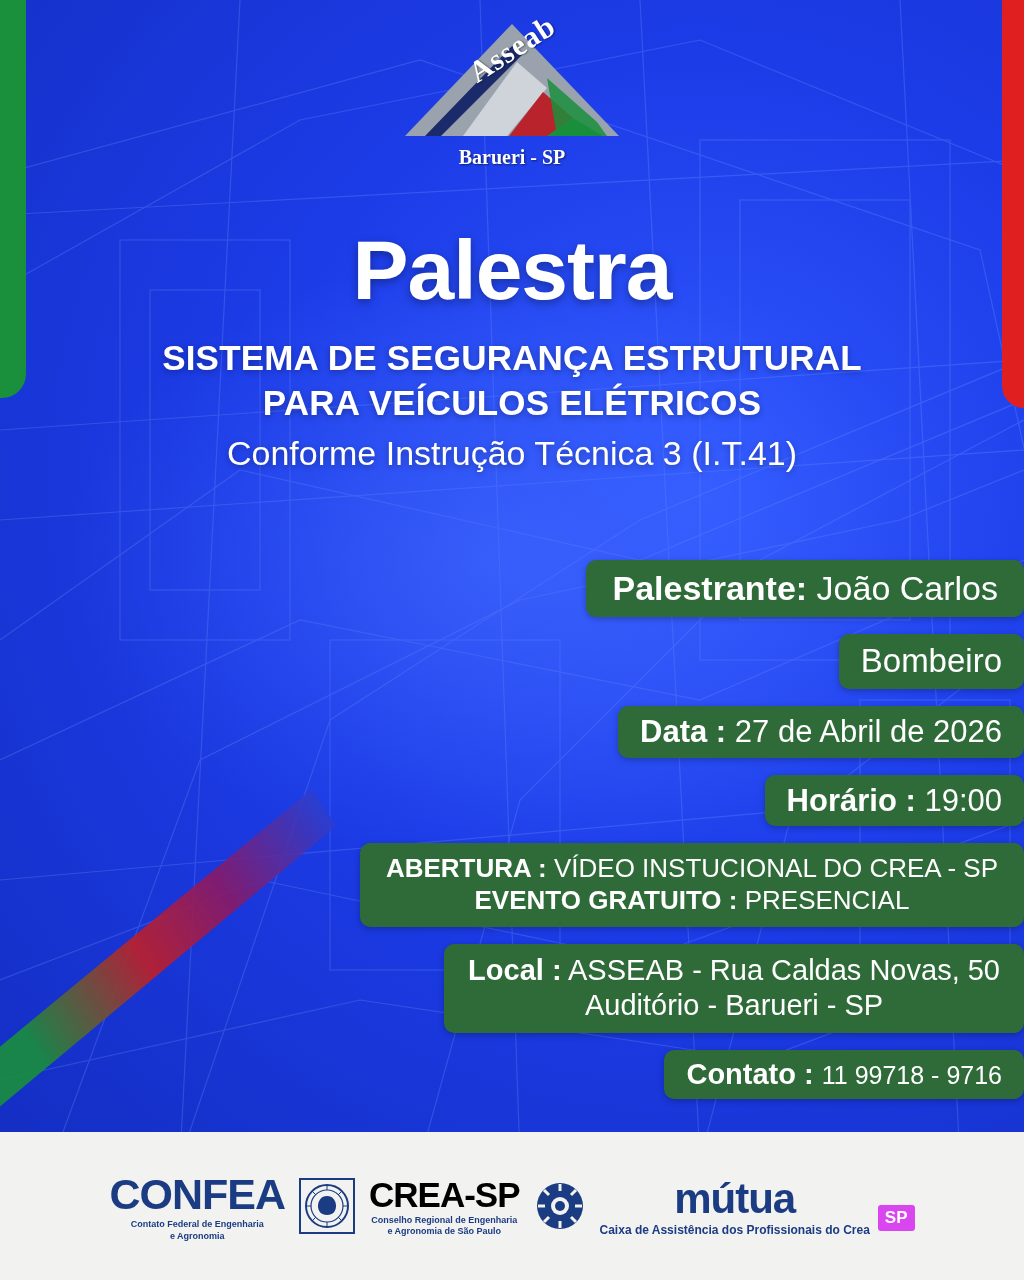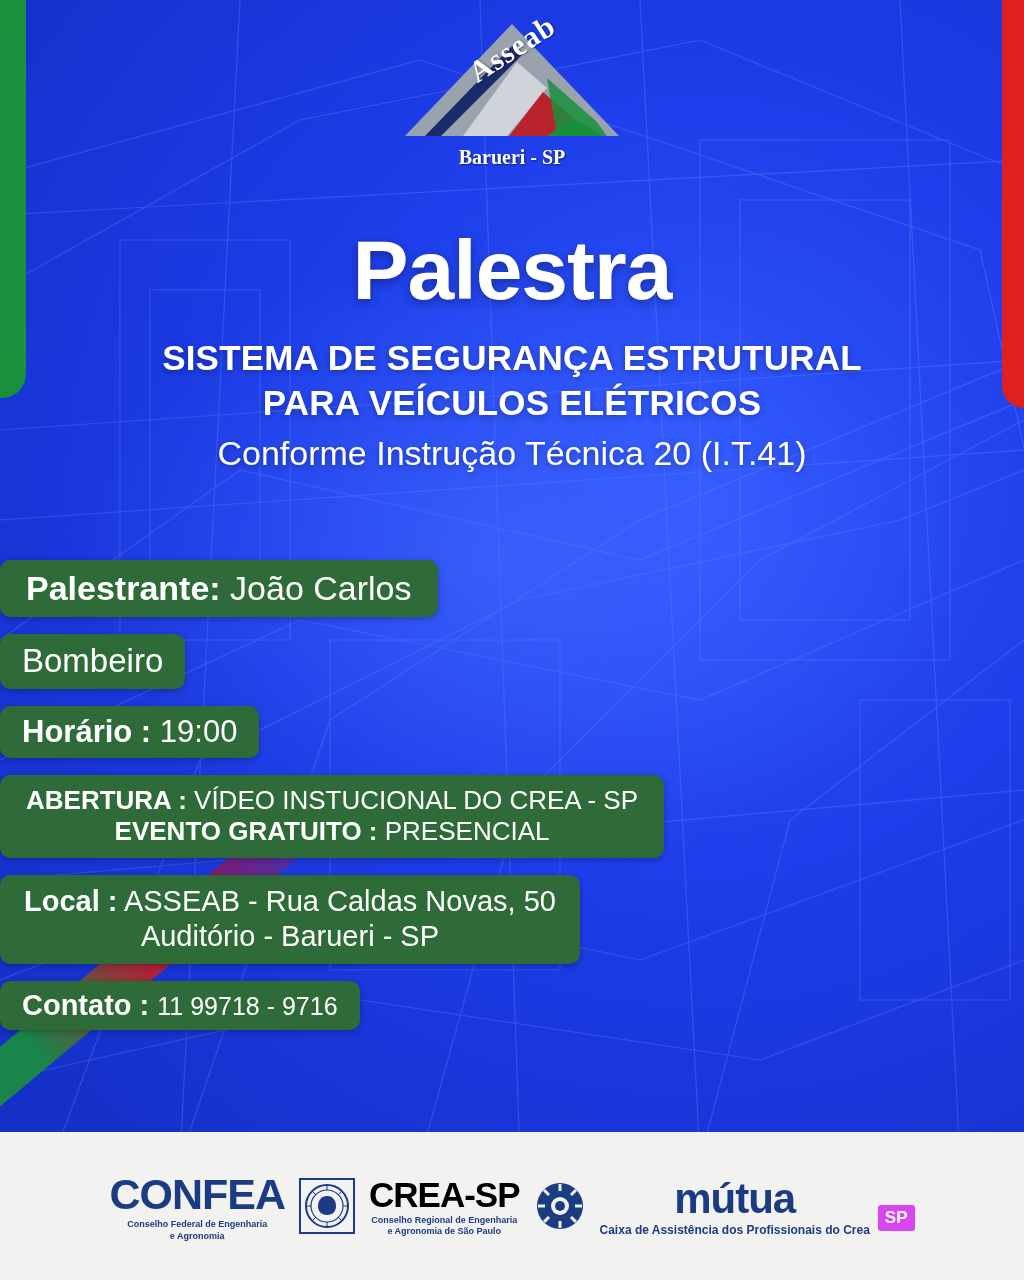--- a/index.html
+++ b/index.html
@@ -138,21 +138,21 @@
     text-shadow: 0 2px 6px rgba(0,0,0,.3);
   }
 
   
   .pills {
     position: absolute;
     top: 560px;
     left: 0; right: 0;
     display: flex;
     flex-direction: column;
-    align-items: flex-start;
+    align-items: flex-end;
     gap: 17px;
   }
   .pill {
     background: #2f6b38;
     color: #ffffff;
     border-radius: 10px;
     padding: 7px 22px;
     text-align: center;
     line-height: 1.22;
     box-shadow: 0 2px 6px rgba(0,0,0,.25);
@@ -259,34 +259,38 @@
       <div class="logo-word">Asseab</div>
     </div>
     <div class="logo-city">Barueri - SP</div>
   </div>
 
   <div class="main-title">Palestra</div>
 
   <div class="subtitle">
     <div class="l1">SISTEMA DE SEGURANÇA ESTRUTURAL</div>
     <div class="l2">PARA VEÍCULOS ELÉTRICOS</div>
-    <div class="l3">Conforme Instrução Técnica 20 (I.T.41)</div>
+    <div class="l3">Conforme Instrução Técnica 3 (I.T.41)</div>
   </div>
 
   <div class="pills">
 
     <div class="pill speaker">
       <span class="k">Palestrante:</span>
       <span>João Carlos</span>
     </div>
 
     <div class="pill role">
       <span>Bombeiro</span>
     </div>
 
+    <div class="pill date">
+      <span class="k">Data :</span>
+      <span>27 de Abril de 2026</span>
+    </div>
 
     <div class="pill time">
       <span class="k">Horário :</span>
       <span>19:00</span>
     </div>
 
     <div class="pill free">
       <div>
         <span class="k">ABERTURA :</span>
         <span>VÍDEO INSTUCIONAL DO CREA - SP</span>
@@ -312,21 +316,21 @@
     </div>
 
   </div>
 
   <div class="footer">
 
     <div class="fi">
       <div class="confea-txt">
         <div class="confea-main">CONFEA</div>
         <div class="confea-sub">
-          <div>Conselho Federal de Engenharia</div>
+          <div>Contato Federal de Engenharia</div>
           <div>e Agronomia</div>
         </div>
       </div>
     </div>
 
     <div class="seal">
       <svg viewBox="0 0 56 56">
         <rect x="1" y="1" width="54" height="54" fill="none" stroke="#1b3b83" stroke-width="2"></rect>
         <circle cx="28" cy="28" r="21" fill="none" stroke="#1b3b83" stroke-width="2"></circle>
         <circle cx="28" cy="28" r="16" fill="none" stroke="#1b3b83" stroke-width="1.2"></circle>

